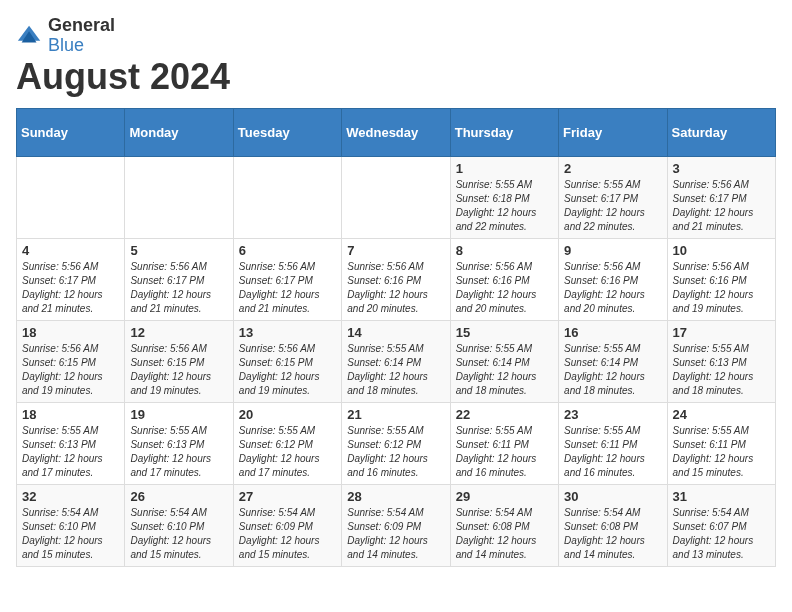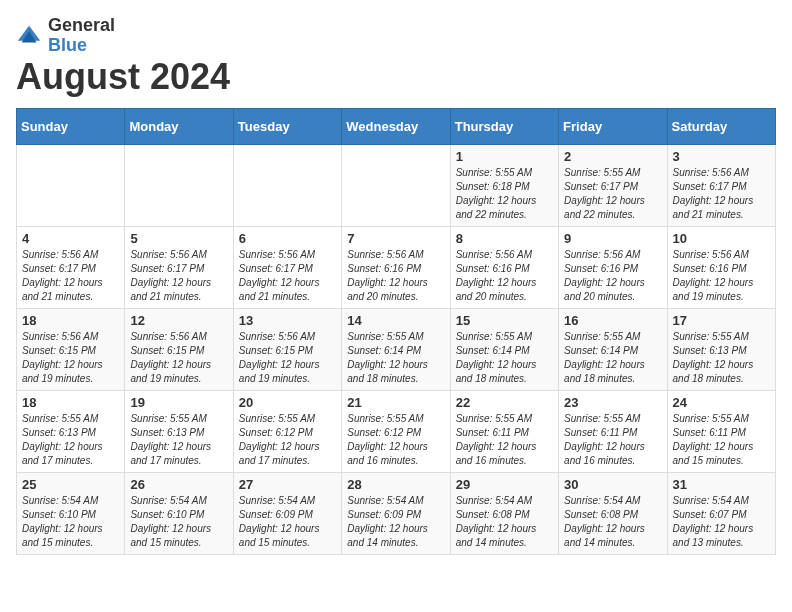--- a/index.html
+++ b/index.html
@@ -27,21 +27,21 @@
       flex-direction: column;
       line-height: 1.1;
     }
     .logo-general {
       font-size: 18px;
       font-weight: bold;
       color: #333;
     }
     .logo-blue {
       font-size: 18px;
-      font-weight: bold;
+      font-weight: normal;
       color: #3a7fc1;
     }
     .logo-icon {
       width: 28px;
       height: 28px;
     }
     .title-block {
       text-align: right;
     }
     .month-year {
@@ -54,21 +54,21 @@
       color: #555;
     }
     .calendar {
       width: 100%;
       border-collapse: collapse;
       border: 1px solid #ccc;
     }
     .calendar th {
       background: #3a7fc1;
       color: #fff;
-      padding: 10px 4px;
+      padding: 16px 4px;
       font-size: 13px;
       text-align: left;
       border: 1px solid #2d6aa0;
     }
     .calendar td {
       vertical-align: top;
       padding: 4px 5px;
       border: 1px solid #ddd;
       width: calc(100% / 7);
       min-height: 80px;
@@ -305,21 +305,21 @@
         <td>
           <span class="day-num">24</span>
           <div class="day-info">Sunrise: 5:55 AM
 Sunset: 6:11 PM
 Daylight: 12 hours
 and 15 minutes.</div>
         </td>
       </tr>
       <tr>
         <td>
-          <span class="day-num">25</span>
+          <span class="day-num">32</span>
           <div class="day-info">Sunrise: 5:54 AM
 Sunset: 6:10 PM
 Daylight: 12 hours
 and 15 minutes.</div>
         </td>
         <td>
           <span class="day-num">26</span>
           <div class="day-info">Sunrise: 5:54 AM
 Sunset: 6:10 PM
 Daylight: 12 hours

